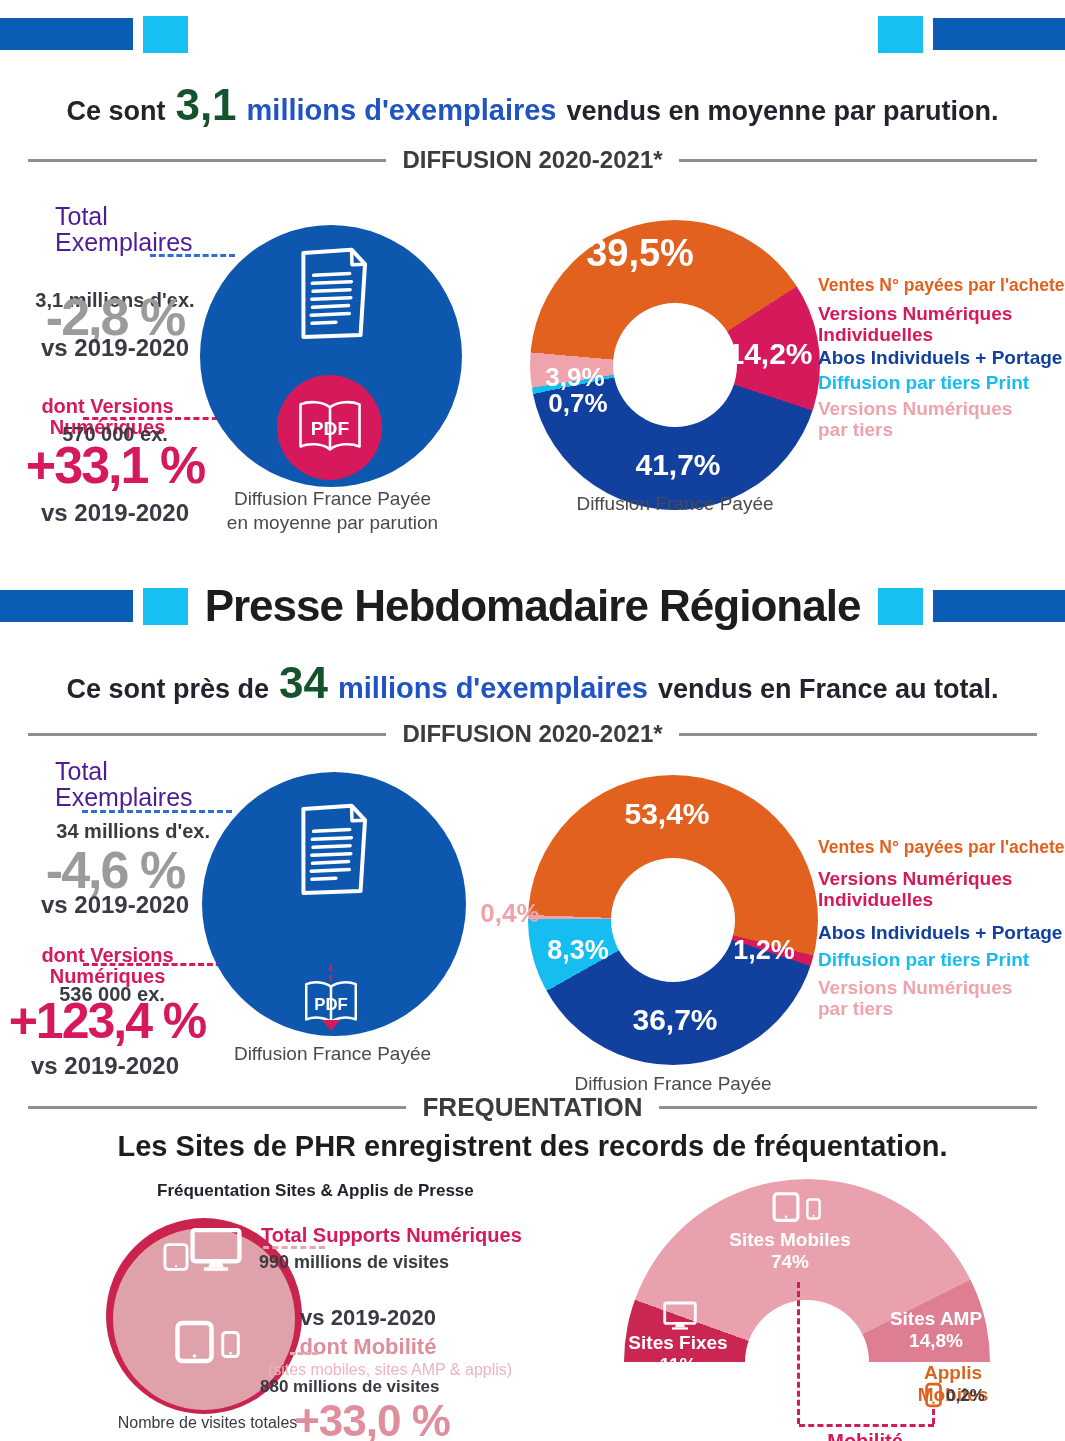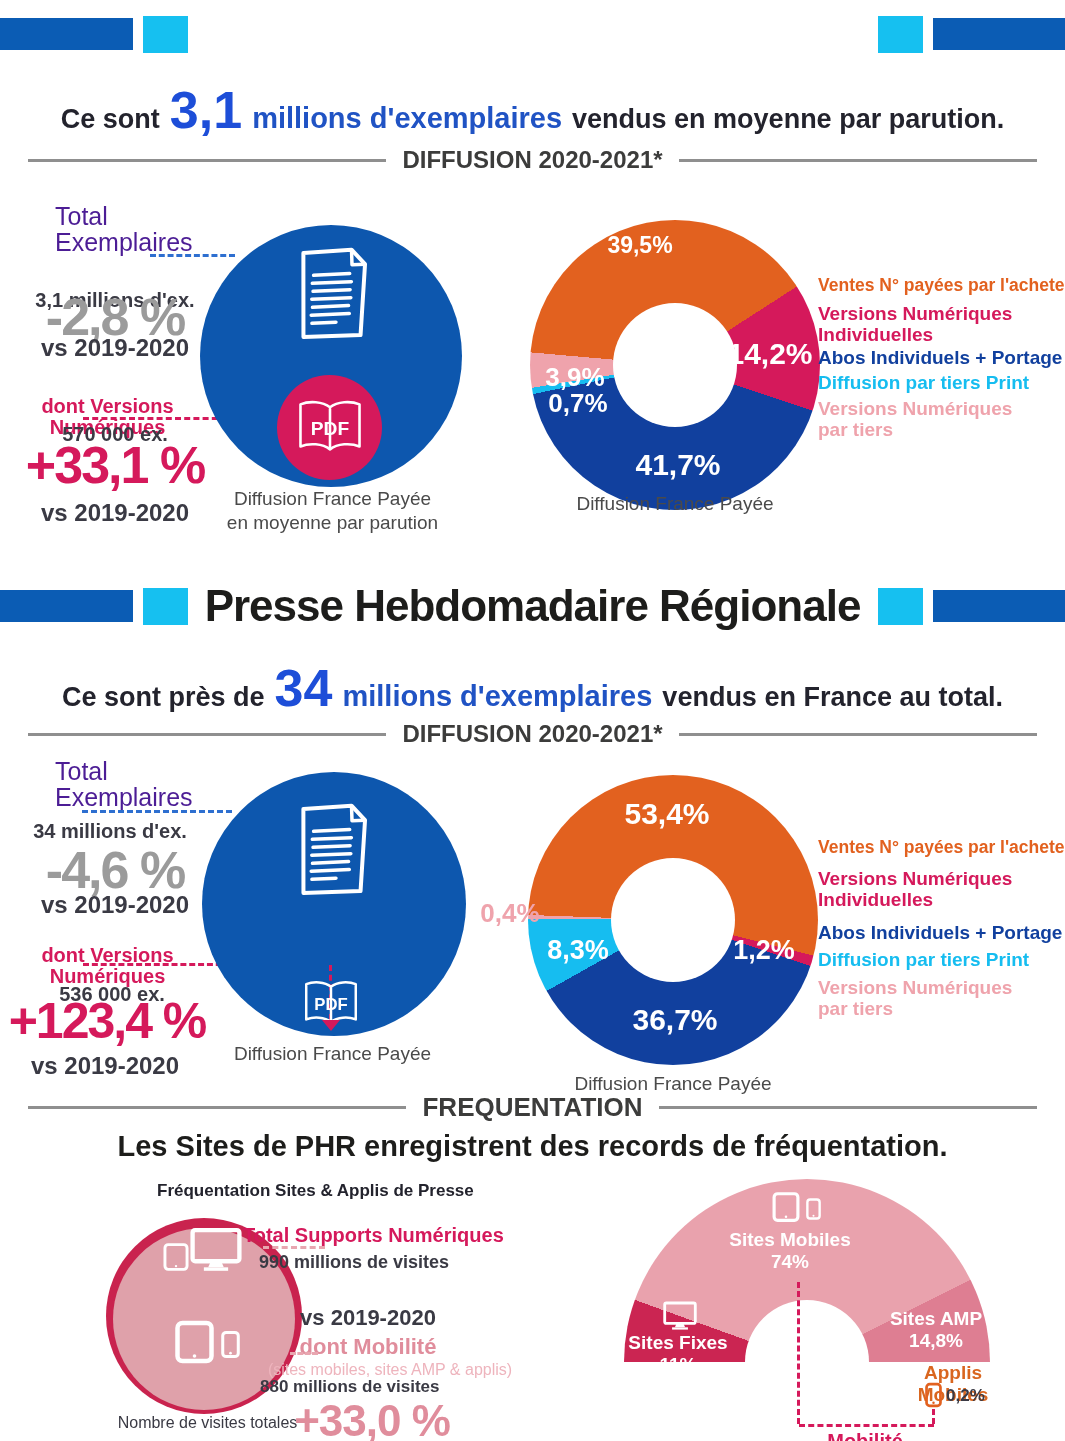--- a/index.html
+++ b/index.html
@@ -3,21 +3,21 @@
 <meta charset="utf-8">
 <style>
   html,body{margin:0;padding:0;background:#ffffff;}
   #canvas{position:relative;width:1065px;height:1441px;background:#fff;overflow:hidden;
           font-family:"Liberation Sans","DejaVu Sans",sans-serif;color:#3a3a44;}
   .abs{position:absolute;}
   .bar{background:#0b5cb4;}
   .sq{background:#16c0f0;}
   .big-title{width:100%;text-align:center;font-size:44px;font-weight:bold;letter-spacing:-1px;color:#1d1d1b;}
   .intro{width:100%;display:flex;justify-content:center;align-items:baseline;gap:10px;color:#23232d;font-size:27px;font-weight:600;}
-  .intro .num{font-size:52px;font-weight:bold;color:#1d4ed8;}
+  .intro .num{font-size:44px;font-weight:bold;color:#14532d;}
   .intro .hl{font-size:29px;font-weight:bold;color:#2053c4;}
   .divider{left:28px;right:28px;display:flex;align-items:center;gap:16px;}
   .divider .line{flex:1;height:3px;background:#8f8f8f;}
   .divider .dtext{font-size:24px;font-weight:bold;color:#3c3c3b;white-space:nowrap;}
   .stat{text-align:center;line-height:1.05;}
   .lbl-blue{color:#4c1d95;font-weight:normal;}
   .lbl-crimson{color:#d5195b;font-weight:bold;}
   .val{font-size:20px;font-weight:bold;color:#3a3a44;}
   .pct-gray{font-size:52px;font-weight:bold;color:#9b9b9b;letter-spacing:-2px;}
   .pct-crimson{font-size:52px;font-weight:bold;color:#d5195b;letter-spacing:-2px;}
@@ -89,21 +89,21 @@
       <text x="50" y="52" text-anchor="middle" font-size="26" font-weight="bold" fill="#fff" font-family="Liberation Sans, sans-serif">PDF</text>
     </svg>
   </div>
   <div class="abs caption" style="left:225px;top:487px;width:215px;">
     <div>Diffusion France Payée</div>
     <div>en moyenne par parution</div>
   </div>
 
   <div class="abs donut" style="left: 530px; top: 220px; width: 290px; height: 290px; background: conic-gradient(from 275deg, rgb(226, 97, 31) 0deg, rgb(226, 97, 31) 142.2deg, rgb(213, 25, 91) 142.2deg, rgb(213, 25, 91) 193.32deg, rgb(17, 64, 158) 193.32deg, rgb(17, 64, 158) 343.44deg, rgb(22, 189, 240) 343.44deg, rgb(22, 189, 240) 345.96deg, rgb(239, 163, 172) 345.96deg, rgb(239, 163, 172) 360deg);">
     <div class="hole abs" style="left:83px;top:83px;width:124px;height:124px;"></div>
-    <div class="donut-lab" style="left:45px;top:12px;width:130px;font-size:23px;">39,5%</div>
+    <div class="donut-lab" style="left:45px;top:12px;width:130px;font-size:38px;">39,5%</div>
     <div class="donut-lab" style="left:185px;top:117px;width:110px;font-size:30px;">14,2%</div>
     <div class="donut-lab" style="left:83px;top:228px;width:130px;font-size:30px;">41,7%</div>
     <div class="donut-lab" style="left:5px;top:142px;width:80px;font-size:26px;">3,9%</div>
     <div class="donut-lab" style="left:8px;top:168px;width:80px;font-size:26px;">0,7%</div>
   </div>
   <div class="abs caption" style="left:575px;top:492px;width:200px;">Diffusion France Payée</div>
 
   <div class="abs legend-item" style="left: 818px; top: 276px; width: 245px; font-size: 17.5px; white-space: nowrap; color: rgb(226, 97, 31);">Ventes N° payées par l'acheteur</div>
   <div class="abs legend-item" style="left: 818px; top: 303px; width: 225px; color: rgb(213, 25, 91);">Versions Numériques Individuelles</div>
   <div class="abs legend-item" style="left: 818px; top: 347px; width: 245px; white-space: nowrap; color: rgb(17, 64, 158);">Abos Individuels + Portage</div>
@@ -124,21 +124,21 @@
   </div>
 
   <div class="abs divider" style="top:720px;">
     <div class="line"></div>
     <div class="dtext">DIFFUSION 2020-2021*</div>
     <div class="line"></div>
   </div>
 
   <div class="abs lbl-blue" style="left:55px;top:758px;width:150px;font-size:25px;line-height:1.05;">Total Exemplaires</div>
   <div class="abs dash-blue" style="left:82px;top:810px;width:150px;"></div>
-  <div class="abs stat val" style="left:10px;top:821px;width:200px;">34 millions d'ex.</div>
+  <div class="abs stat val" style="left:10px;top:821px;width:200px;text-align:right;">34 millions d'ex.</div>
   <div class="abs stat pct-gray" style="left:15px;top:843px;width:200px;">-4,6 %</div>
   <div class="abs stat vs" style="left:15px;top:892px;width:200px;">vs 2019-2020</div>
 
   <div class="abs stat lbl-crimson" style="left:0;top:945px;width:215px;font-size:20px;">dont Versions Numériques</div>
   <div class="abs dash-crimson" style="left:83px;top:963px;width:245px;"></div>
   <div class="abs stat val" style="left:12px;top:984px;width:200px;">536 000 ex.</div>
   <div class="abs stat pct-crimson" style="left:2px;top:995px;width:210px;font-size:50px;">+123,4 %</div>
   <div class="abs stat vs" style="left:5px;top:1053px;width:200px;">vs 2019-2020</div>
 
   <div class="abs blue-circle" style="left:202px;top:772px;width:264px;height:264px;"></div>
@@ -199,21 +199,21 @@
   <svg class="abs" style="left:172px;top:1320px;" width="45" height="44" viewBox="0 0 40 44">
     <rect x="3" y="3" width="34" height="38" rx="5" fill="none" stroke="#fff" stroke-width="4.5"></rect>
       <circle cx="20" cy="36" r="1.8" fill="#fff"></circle>
   </svg>
   <svg class="abs" style="left:221px;top:1330px;" width="19" height="29" viewBox="0 0 22 32">
     <rect x="2" y="2" width="18" height="28" rx="4" fill="none" stroke="#fff" stroke-width="3.5"></rect>
       <circle cx="11" cy="26" r="1.5" fill="#fff"></circle>
   </svg>
   <div class="abs" style="left:115px;top:1414px;width:185px;text-align:center;font-size:16px;color:#3a3a44;">Nombre de visites totales</div>
 
-  <div class="abs" style="left:243px;top:1224px;width:220px;text-align:center;font-size:20px;font-weight:bold;color:#d5195b;white-space:nowrap;">Total Supports Numériques</div>
+  <div class="abs" style="left:261px;top:1224px;width:220px;text-align:center;font-size:20px;font-weight:bold;color:#d5195b;white-space:nowrap;">Total Supports Numériques</div>
   <div class="abs dash-pink" style="left:263px;top:1246px;width:62px;"></div>
   <div class="abs" style="left:254px;top:1252px;width:200px;text-align:center;font-size:18px;font-weight:bold;color:#3a3a44;">990 millions de visites</div>
   <div class="abs" style="left:268px;top:1305px;width:200px;text-align:center;font-size:22px;font-weight:bold;color:#3a3a44;">vs 2019-2020</div>
   <div class="abs" style="left:268px;top:1334px;width:200px;text-align:center;font-size:22px;font-weight:bold;color:#e08d9c;">dont Mobilité</div>
   <div class="abs dash-pink" style="left:290px;top:1352px;width:28px;"></div>
   <div class="abs" style="left:260px;top:1361px;width:260px;text-align:center;font-size:16px;color:#eeb4bd;white-space:nowrap;">(sites mobiles, sites AMP &amp; applis)</div>
   <div class="abs" style="left:260px;top:1377px;width:200px;text-align:left;font-size:17px;font-weight:bold;color:#3a3a44;">880 millions de visites</div>
   <div class="abs s3num" style="left:272px;top:1396px;width:200px;">+33,0 %</div>
   <div class="abs" style="left:272px;top:1437px;width:200px;text-align:center;font-size:22px;font-weight:bold;color:#3a3a44;">vs 2019-2020</div>
 

